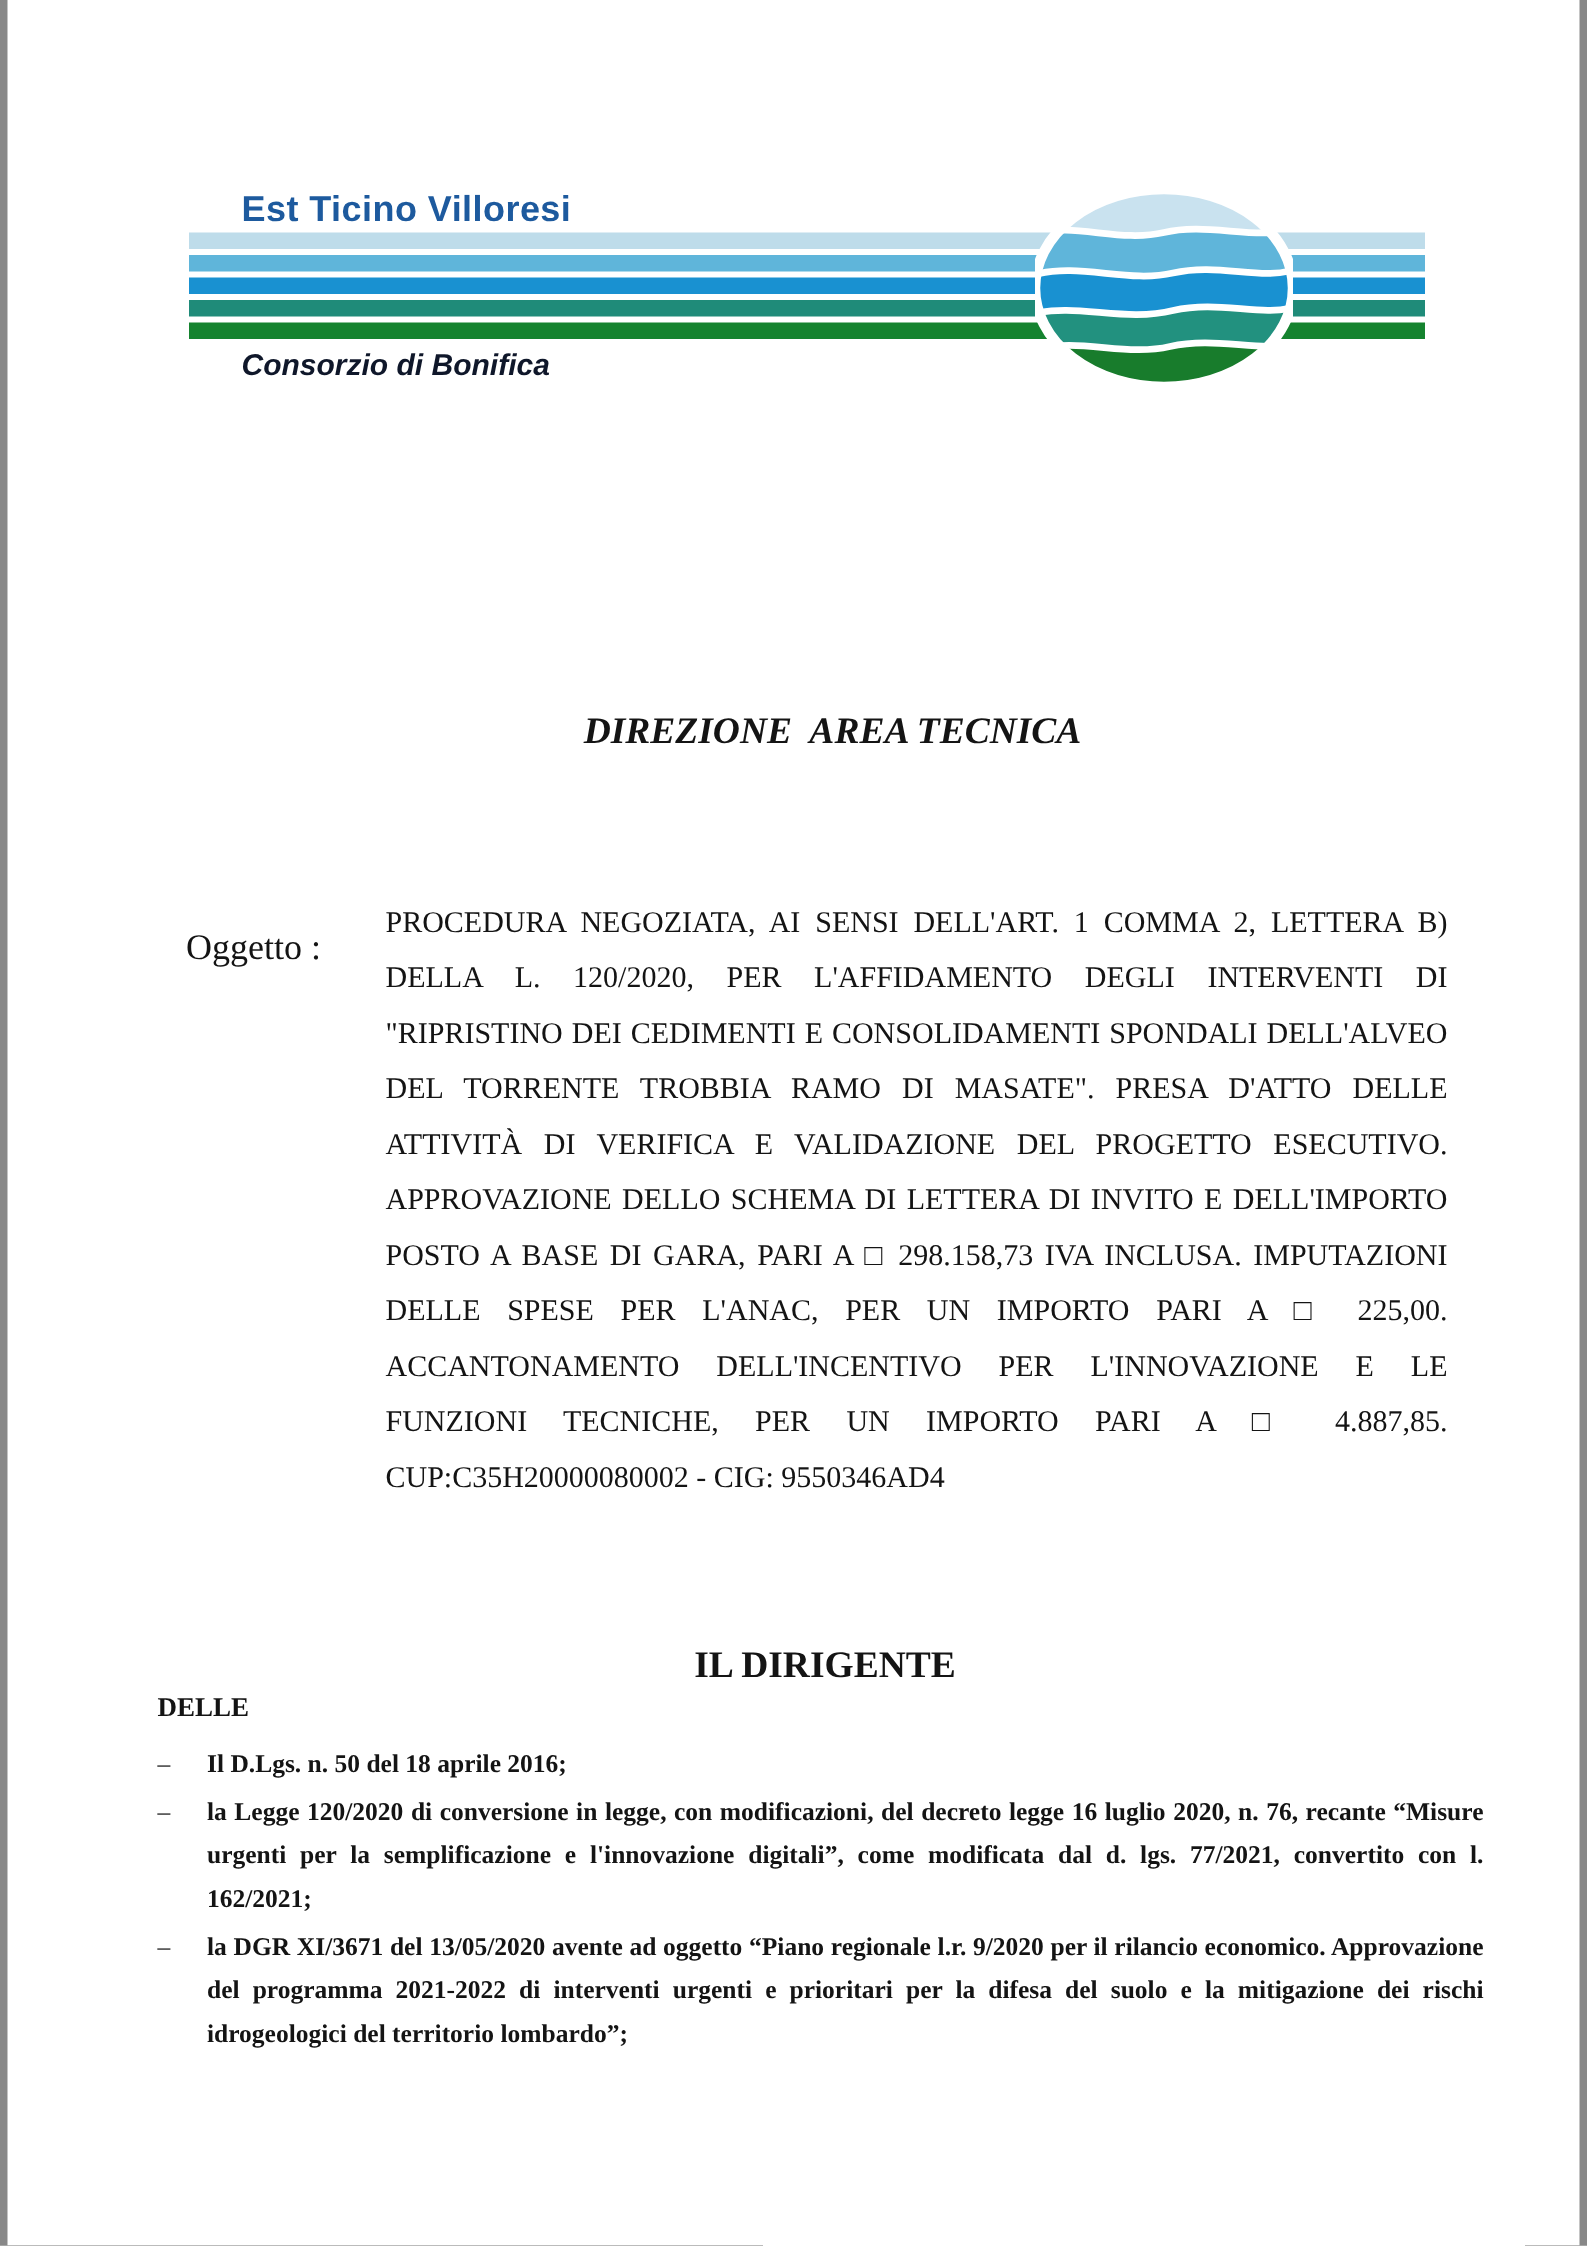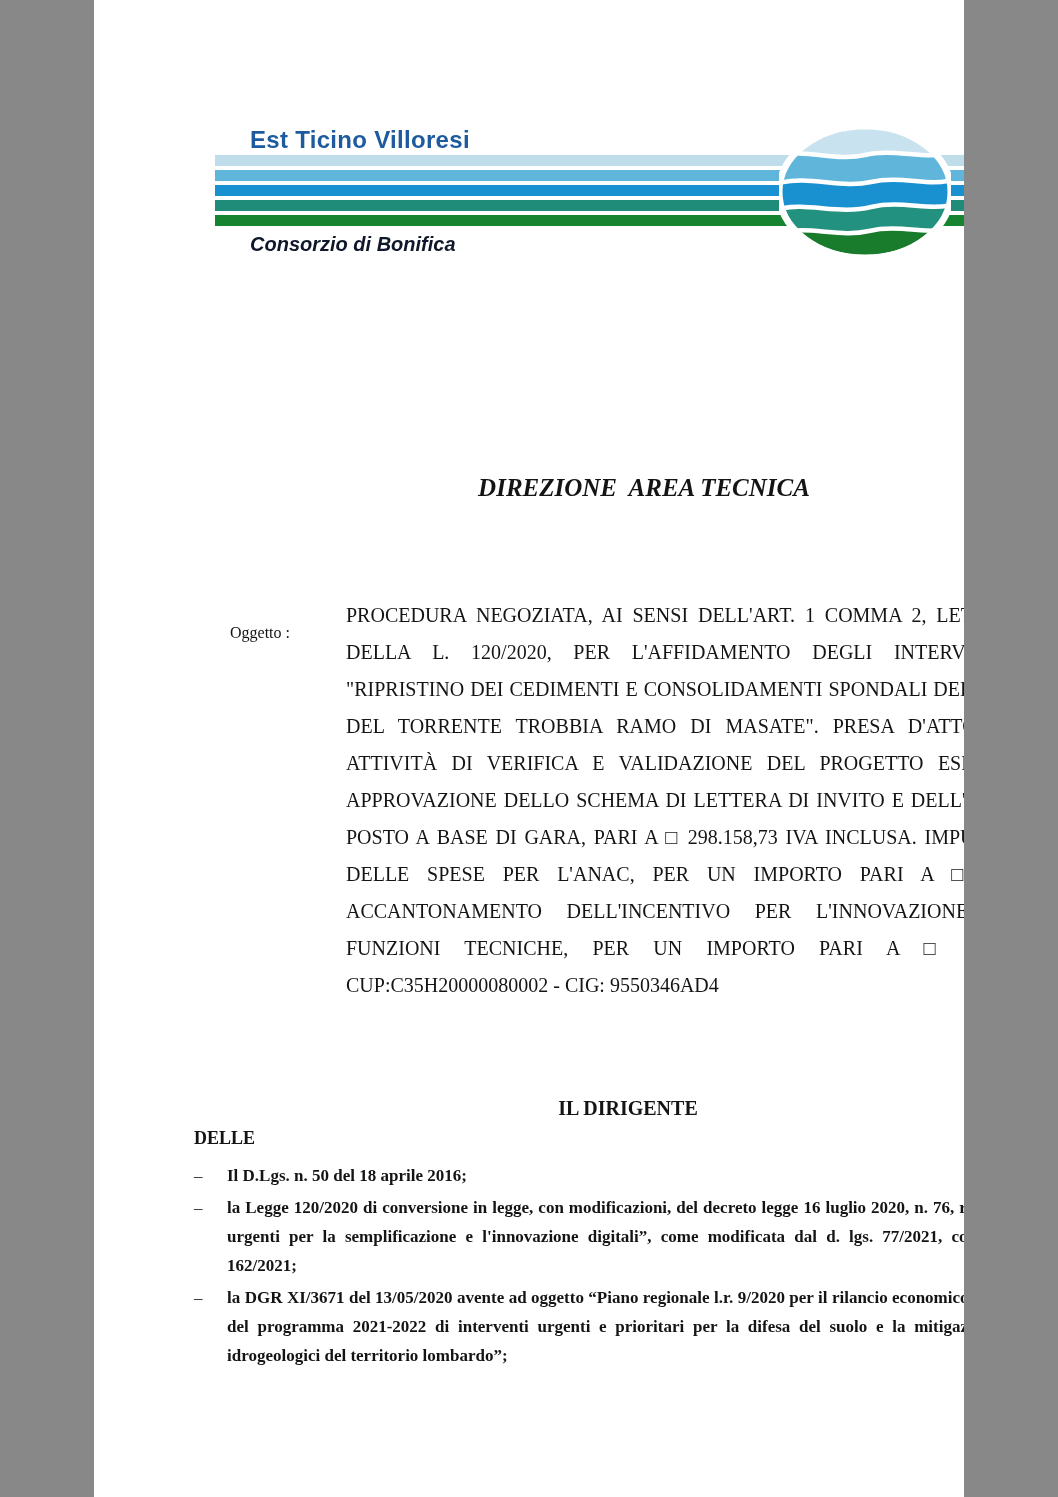--- a/index.html
+++ b/index.html
@@ -1,18 +1,18 @@
 <!DOCTYPE html>
 <html><head>
 <meta charset="utf-8">
 <style>
   html,body{margin:0;padding:0;background:#888;}
   .page{
     position:relative;
-    width:870px;height:1497px;
+    width:1048px;height:1497px;
     background:#ffffff;
     margin:0 auto;
     font-family:"Liberation Serif", serif;
     color:#141414;
     overflow:hidden;
   }
   
   .org-name{
     position:absolute;left:156px;top:126px;
     font-family:"Liberation Sans", sans-serif;
@@ -32,31 +32,31 @@
   .doc-title{
     position:absolute;top:389px;left:547px;transform:translateX(-50%);
     font-weight:bold;font-size:28px;letter-spacing:-0.3px;white-space:pre;
   }
   .doc-subtitle{
     position:absolute;top:474px;left:550px;transform:translateX(-50%);
     font-weight:bold;font-style:italic;font-size:25px;white-space:pre;text-align:center;
   }
   
   .subject-label{
-    position:absolute;left:136px;top:614px;
-    font-size:16px;line-height:37px;white-space:pre;
+    position:absolute;left:119px;top:614px;
+    font-size:24px;line-height:37px;white-space:pre;
   }
   .subject-text{
     position:absolute;left:252px;top:597px;width:708px;
     font-size:20px;line-height:37px;text-align:justify;
   }
   
   .section-heading{
-    position:absolute;top:1097px;left:534px;transform:translateX(-50%);
-    font-weight:bold;font-size:20px;white-space:pre;
+    position:absolute;top:1097px;left:545px;transform:translateX(-50%);
+    font-weight:bold;font-size:25px;white-space:pre;
   }
   .visto-heading{
     position:absolute;left:100px;top:1128px;
     font-weight:bold;font-size:18px;
   }
   
   .visto-list{
     position:absolute;left:100px;top:1161px;width:884px;
     list-style:none;margin:0;padding:0;
     font-size:17px;line-height:29px;

